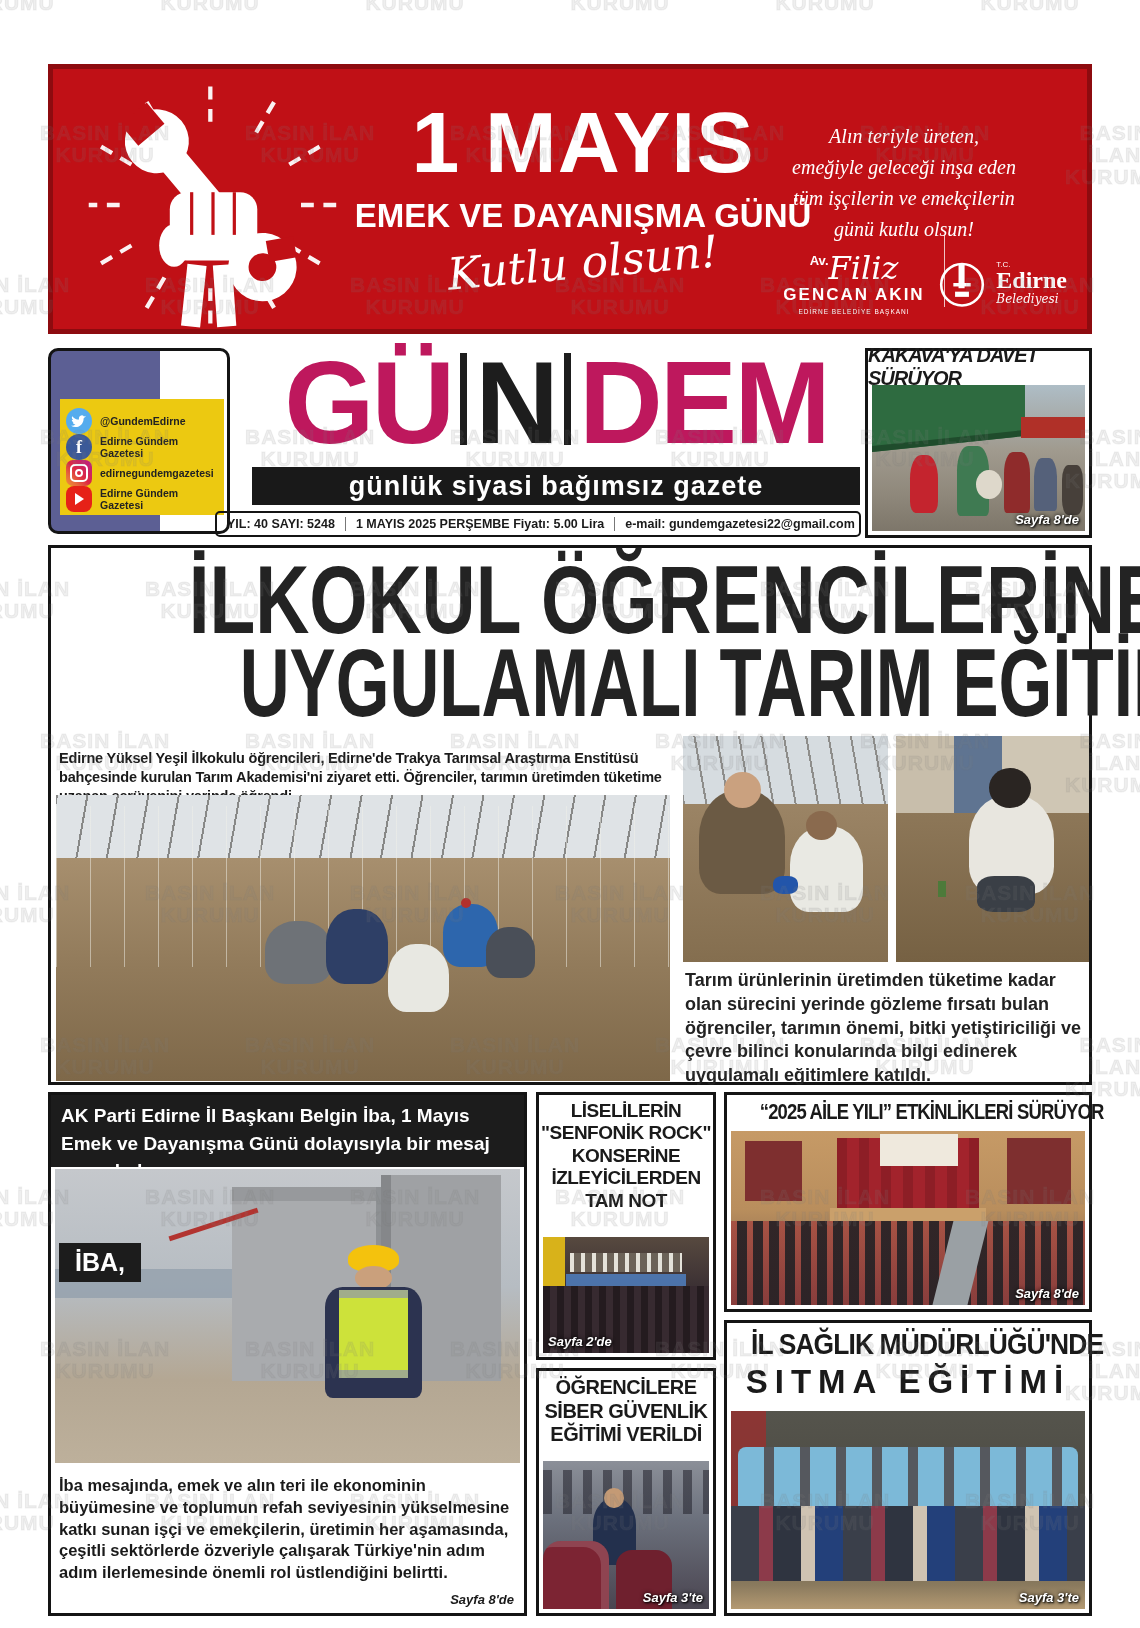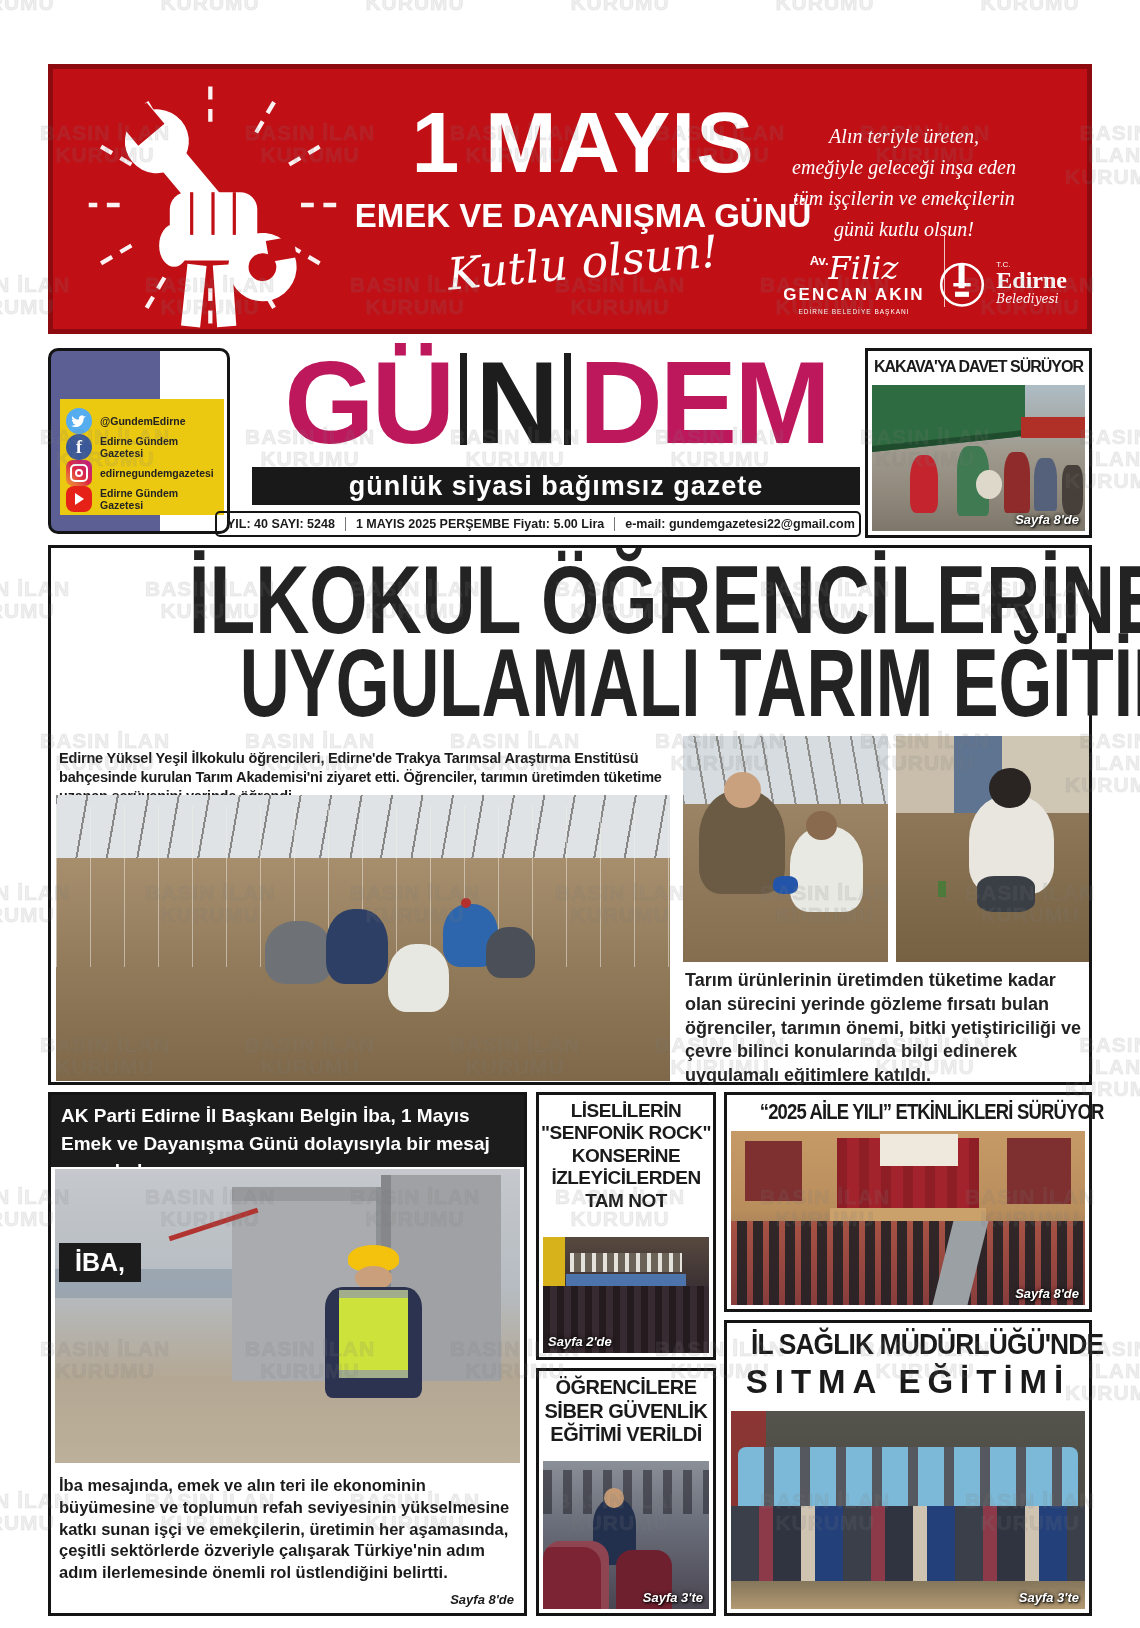--- a/index.html
+++ b/index.html
@@ -63,22 +63,22 @@
   .tagline{position:absolute;left:252px;top:467px;width:608px;height:38px;background:#191919;color:#fff;
            display:flex;align-items:center;justify-content:center;font-size:27px;font-weight:700;letter-spacing:1px;}
   .info-strip{position:absolute;left:215px;top:511px;width:646px;height:26px;border:2px solid #141414;
               border-radius:5px;box-sizing:border-box;display:flex;align-items:center;
               font-size:12.5px;font-weight:700;}
   .info-cell{padding:0 10px;white-space:nowrap;}
   .info-mid{flex:1;text-align:center;border-left:1px solid #777;border-right:1px solid #777;}
 
   .kakava-box{position:absolute;left:865px;top:348px;width:227px;height:190px;border:3px solid #141414;
               box-sizing:border-box;background:#fff;}
-  .kakava-title{height:32px;display:flex;align-items:center;justify-content:center;font-size:16px;
-                font-weight:900;letter-spacing:-1px;}
+  .kakava-title{height:32px;display:flex;align-items:center;justify-content:center;font-size:20px;
+                font-weight:900;letter-spacing:-1px;font-style:italic;}
 
   
   .main-box{position:absolute;left:48px;top:545px;width:1044px;height:540px;border:3px solid #141414;
             box-sizing:border-box;background:#fff;}
   .head-line{width:100%;text-align:center;font-weight:900;color:#232323;line-height:.95;}
   .h1a{font-size:96px;margin-top:6px;}
   .h2a{font-size:96px;margin-top:-8px;}
   .lede{position:absolute;left:8px;top:201px;width:628px;font-size:14.5px;font-weight:700;line-height:1.3;
         letter-spacing:-.2px;}
   .caption{position:absolute;left:634px;top:421px;width:400px;font-size:18px;font-weight:700;line-height:1.32;

